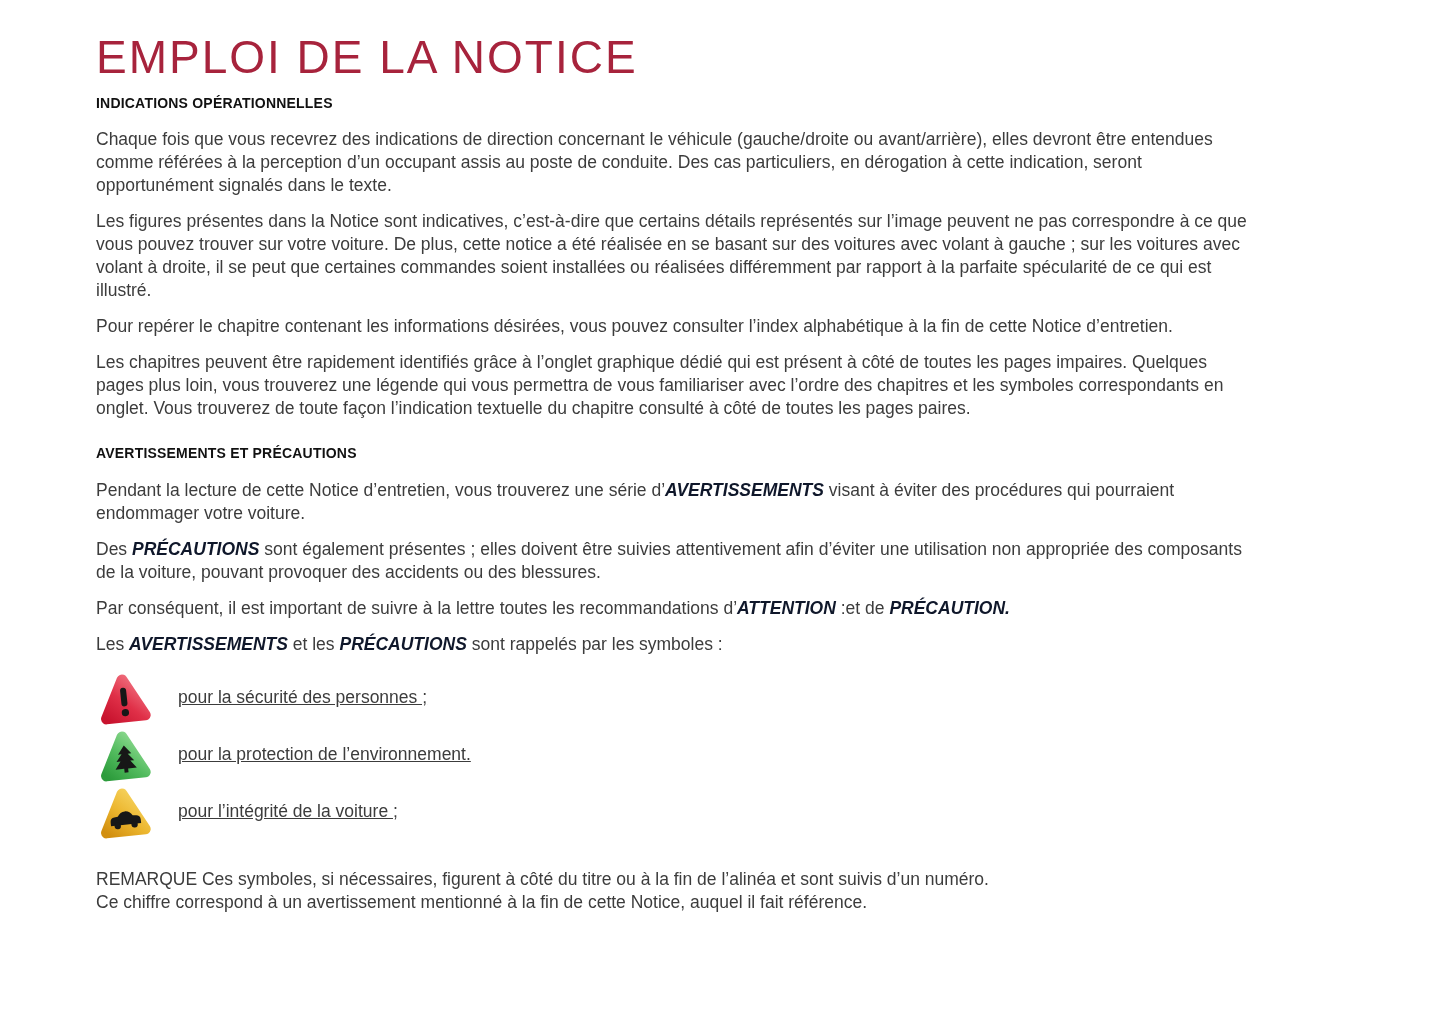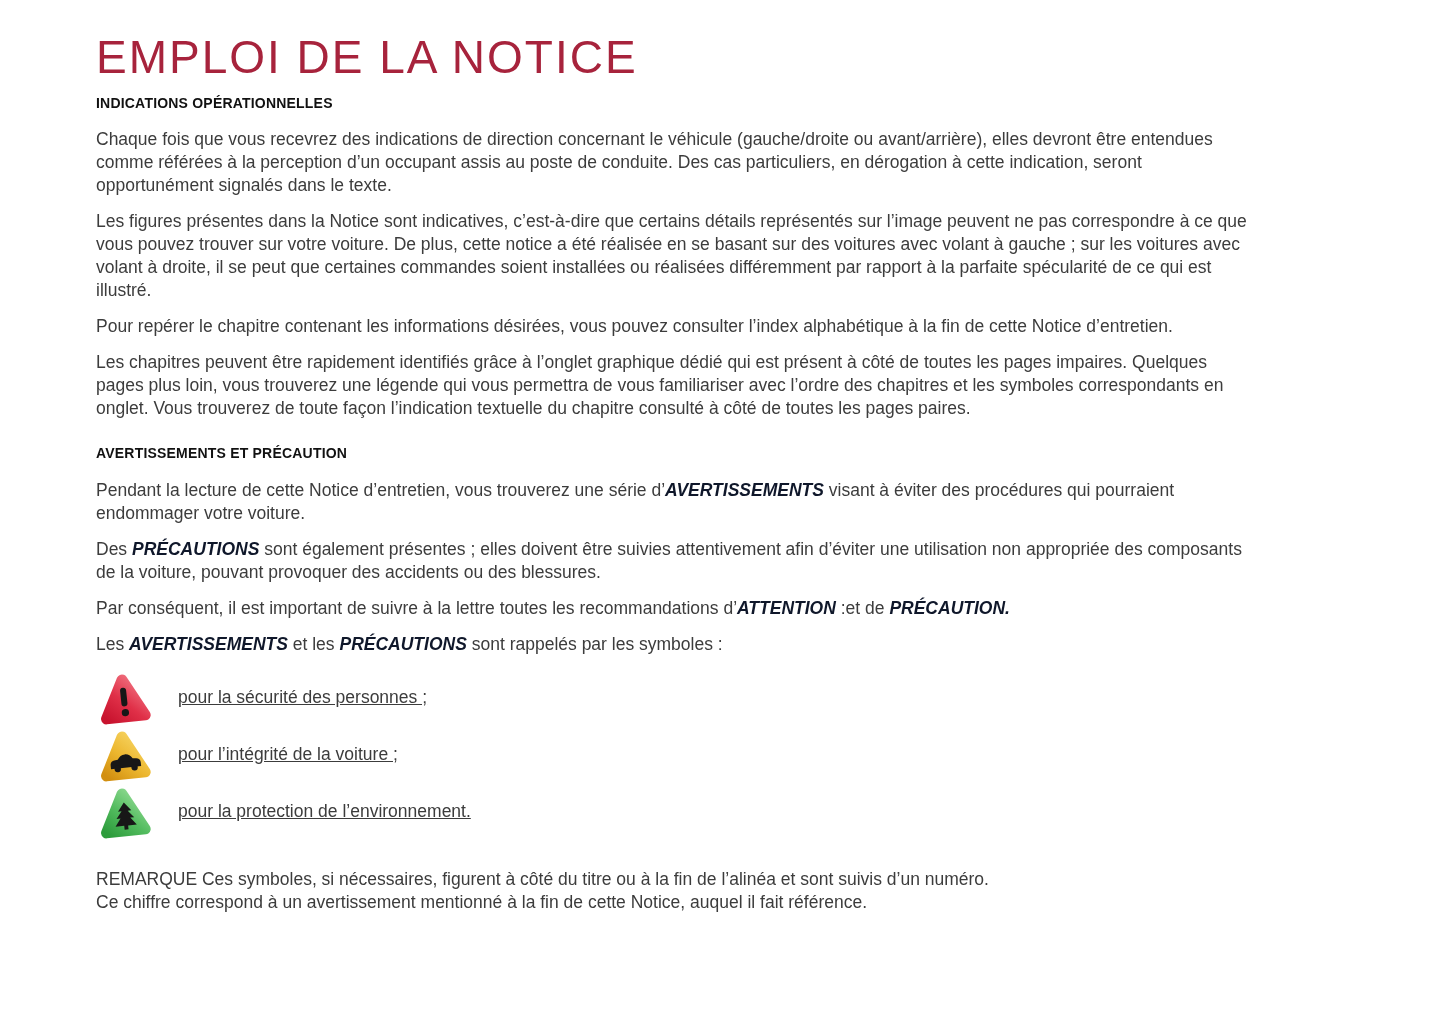--- a/index.html
+++ b/index.html
@@ -90,21 +90,21 @@
     <h2 class="section-heading">INDICATIONS OPÉRATIONNELLES</h2>
 
     <p class="body-par">Chaque fois que vous recevrez des indications de direction concernant le véhicule (gauche/droite ou avant/arrière), elles devront être entendues comme référées à la perception d’un occupant assis au poste de conduite. Des cas particuliers, en dérogation à cette indication, seront opportunément signalés dans le texte.</p>
 
     <p class="body-par">Les figures présentes dans la Notice sont indicatives, c’est-à-dire que certains détails représentés sur l’image peuvent ne pas correspondre à ce que vous pouvez trouver sur votre voiture. De plus, cette notice a été réalisée en se basant sur des voitures avec volant à gauche ; sur les voitures avec volant à droite, il se peut que certaines commandes soient installées ou réalisées différemment par rapport à la parfaite spécularité de ce qui est illustré.</p>
 
     <p class="body-par">Pour repérer le chapitre contenant les informations désirées, vous pouvez consulter l’index alphabétique à la fin de cette Notice d’entretien.</p>
 
     <p class="body-par">Les chapitres peuvent être rapidement identifiés grâce à l’onglet graphique dédié qui est présent à côté de toutes les pages impaires. Quelques pages plus loin, vous trouverez une légende qui vous permettra de vous familiariser avec l’ordre des chapitres et les symboles correspondants en onglet. Vous trouverez de toute façon l’indication textuelle du chapitre consulté à côté de toutes les pages paires.</p>
 
-    <h2 class="section-heading second">AVERTISSEMENTS ET PRÉCAUTION</h2>
+    <h2 class="section-heading second">AVERTISSEMENTS ET PRÉCAUTIONS</h2>
 
     <p class="body-par"><span>Pendant la lecture de cette Notice d’entretien, vous trouverez une série d’</span><span class="b">AVERTISSEMENTS</span><span> visant à éviter des procédures qui pourraient endommager votre voiture.</span></p>
 
     <p class="body-par"><span>Des </span><span class="b">PRÉCAUTIONS</span><span> sont également présentes ; elles doivent être suivies attentivement afin d’éviter une utilisation non appropriée des composants de la voiture, pouvant provoquer des accidents ou des blessures.</span></p>
 
     <p class="body-par"><span>Par conséquent, il est important de suivre à la lettre toutes les recommandations d’</span><span class="b">ATTENTION</span><span> :et de </span><span class="b">PRÉCAUTION</span><span class="b">.</span></p>
 
     <p class="body-par"><span>Les </span><span class="b">AVERTISSEMENTS</span><span> et les </span><span class="b">PRÉCAUTIONS</span><span> sont rappelés par les symboles  :</span></p>
 
     <div class="symbols">
@@ -126,54 +126,54 @@
             </g>
           </svg>
         </div>
         <div class="symbol-label">pour la sécurité des personnes  ;</div>
       </div>
 
       <div class="symbol-row">
         <div class="symbol-icon">
           <svg width="54" height="57" viewBox="0 0 60 64" aria-hidden="true">
             <defs>
+              <linearGradient id="gradG" x1="1" y1="0" x2="0" y2="1">
+                <stop offset="0" stop-color="#9be09b"></stop>
+                <stop offset="0.55" stop-color="#52bb5e"></stop>
+                <stop offset="1" stop-color="#2d9c3c"></stop>
+              </linearGradient>
+            </defs>
+            <g transform="rotate(-6 30 34)">
+              <path d="M30 12 L52 54 L8 54 Z" fill="url(#gradG)" stroke="url(#gradG)" stroke-width="12" stroke-linejoin="round"></path>
+              <path d="M31 22 L38.5 31.5 H34.5 L41 39.5 H36.5 L43 48 H33.2 V52.5 H28.8 V48 H19 L25.5 39.5 H21 L27.5 31.5 H23.5 Z" fill="#171717"></path>
+            </g>
+          </svg>
+        </div>
+        <div class="symbol-label">pour la protection de l’environnement.</div>
+      </div>
+
+      <div class="symbol-row">
+        <div class="symbol-icon">
+          <svg width="54" height="57" viewBox="0 0 60 64" aria-hidden="true">
+            <defs>
               <linearGradient id="gradY" x1="1" y1="0" x2="0" y2="1">
                 <stop offset="0" stop-color="#f8d96a"></stop>
                 <stop offset="0.55" stop-color="#ecb62e"></stop>
                 <stop offset="1" stop-color="#d28f10"></stop>
               </linearGradient>
             </defs>
             <g transform="rotate(-6 30 34)">
               <path d="M30 12 L52 54 L8 54 Z" fill="url(#gradY)" stroke="url(#gradY)" stroke-width="12" stroke-linejoin="round"></path>
               <path d="M14 47 v-4.5 c0 -2.8 1.8 -4.5 4.6 -4.8 l4 -0.5 c2.2 -3.6 4.8 -5.2 8.4 -5.2 c3.6 0 6.2 1.6 8.4 5.2 l4 0.5 c2.8 0.3 4.6 2 4.6 4.8 V47 Z" fill="#171717"></path>
               <circle cx="21.5" cy="47.5" r="3.6" fill="#171717"></circle>
               <circle cx="40.5" cy="47.5" r="3.6" fill="#171717"></circle>
             </g>
           </svg>
         </div>
         <div class="symbol-label">pour l’intégrité de la voiture  ;</div>
       </div>
 
-      <div class="symbol-row">
-        <div class="symbol-icon">
-          <svg width="54" height="57" viewBox="0 0 60 64" aria-hidden="true">
-            <defs>
-              <linearGradient id="gradG" x1="1" y1="0" x2="0" y2="1">
-                <stop offset="0" stop-color="#9be09b"></stop>
-                <stop offset="0.55" stop-color="#52bb5e"></stop>
-                <stop offset="1" stop-color="#2d9c3c"></stop>
-              </linearGradient>
-            </defs>
-            <g transform="rotate(-6 30 34)">
-              <path d="M30 12 L52 54 L8 54 Z" fill="url(#gradG)" stroke="url(#gradG)" stroke-width="12" stroke-linejoin="round"></path>
-              <path d="M31 22 L38.5 31.5 H34.5 L41 39.5 H36.5 L43 48 H33.2 V52.5 H28.8 V48 H19 L25.5 39.5 H21 L27.5 31.5 H23.5 Z" fill="#171717"></path>
-            </g>
-          </svg>
-        </div>
-        <div class="symbol-label">pour la protection de l’environnement.</div>
-      </div>
-
     </div>
 
     <p class="remark"><span>REMARQUE Ces symboles, si nécessaires, figurent à côté du titre ou à la fin de l’alinéa et sont suivis d’un numéro.</span><br><span>Ce chiffre correspond à un avertissement mentionné à la fin de cette Notice, auquel il fait référence.</span></p>
 
   </div>
 </div>
 
 </body></html>

